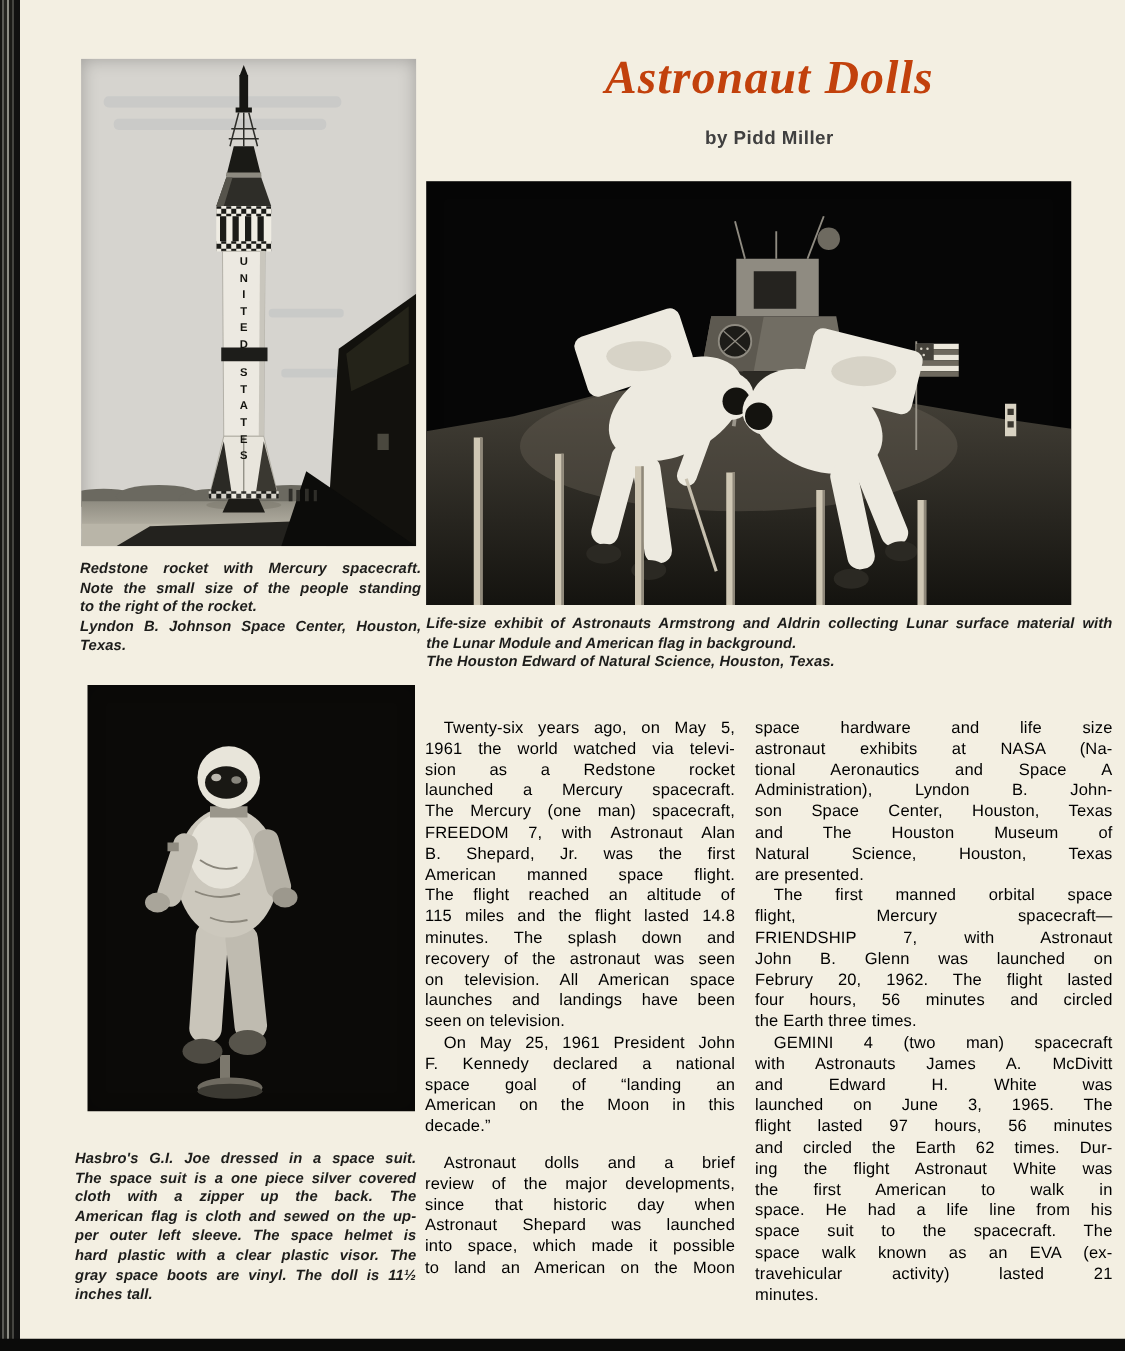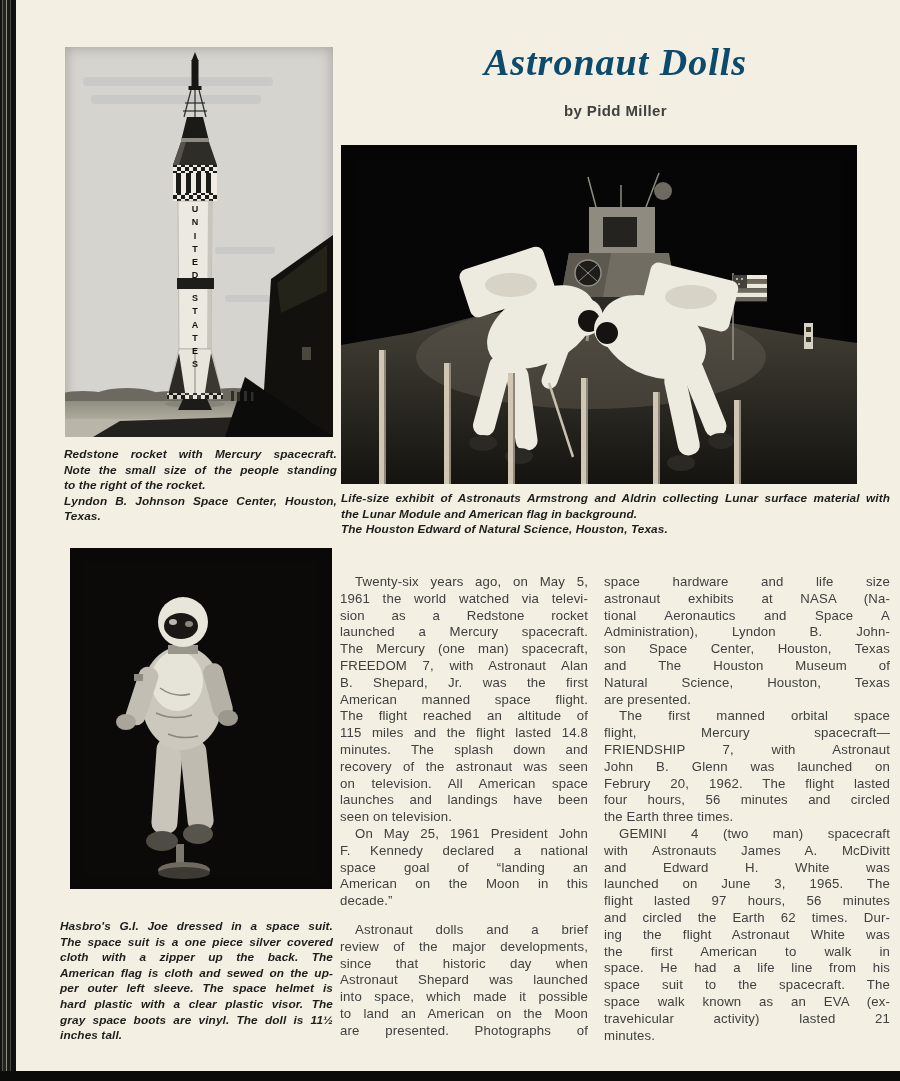--- a/index.html
+++ b/index.html
@@ -4,41 +4,41 @@
 <style>
   html,body{margin:0;padding:0;background:#888;}
   .page{position:relative;width:900px;height:1081px;margin:0 auto;background:#f3efe2;overflow:hidden;
         font-family:"Liberation Sans","DejaVu Sans",sans-serif;}
   .binding{position:absolute;left:0;top:0;width:16px;height:1081px;
     background:repeating-linear-gradient(90deg,#141412 0 2px,#5a5a55 2px 3px,#23231f 3px 6px,#8d8d85 6px 7px,#1a1a17 7px 10px,#444440 10px 11px,#101010 11px 16px);}
   .bottom-bar{position:absolute;left:0;top:1071px;width:900px;height:10px;background:#0b0b0a;}
 
   .header-block{position:absolute;left:341px;top:40px;width:549px;text-align:center;}
   .title{font-family:"Liberation Serif","DejaVu Serif",serif;font-weight:bold;font-style:italic;
-         font-size:38px;color:#0c4a6e;letter-spacing:1px;}
+         font-size:38px;color:#c2410c;letter-spacing:1px;}
   .byline{margin-top:18px;font-size:15px;font-weight:bold;color:#404040;letter-spacing:.4px;}
 
   .photo{position:absolute;overflow:hidden;box-shadow:inset 0 0 14px rgba(0,0,0,.25);}
   .photo svg{display:block;}
   .photo-rocket{left:65px;top:47px;width:268px;height:390px;background:#d6d4cf;}
   .photo-lunar{left:341px;top:145px;width:516px;height:339px;background:#060606;}
   .photo-doll{left:70px;top:548px;width:262px;height:341px;background:#0b0a08;}
 
   .vword{position:absolute;writing-mode:vertical-rl;text-orientation:upright;
          font-weight:bold;font-size:9px;letter-spacing:3.3px;color:#14140f;line-height:9px;}
   .vword.w1{left:125px;top:157px;}
   .vword.w2{left:125px;top:246px;}
 
   .caption{position:absolute;font-weight:bold;font-style:italic;font-size:11.8px;
            line-height:15.6px;color:#1d1d1b;letter-spacing:.1px;}
   .caption-rocket{left:64px;top:447px;width:273px;}
   .caption-lunar{left:341px;top:491px;width:549px;}
   .caption-doll{left:60px;top:897px;width:273px;margin-top:22px;}
 
-  .col{position:absolute;top:574px;font-size:13.2px;line-height:16.8px;color:#404040;letter-spacing:.15px;}
+  .col{position:absolute;top:574px;font-size:13.2px;line-height:16.8px;color:#000000;letter-spacing:.15px;}
   .col-1{left:340px;width:248px;}
   .col-2{left:604px;width:286px;}
   .para.gap{margin-top:12px;}
   .para.ind .ln:first-child{text-indent:15px;}
 
   .ln{text-align:justify;text-align-last:left;white-space:normal;}
   .ln.j{text-align-last:justify;}
 
   .folio{position:absolute;top:1080px;font-size:19px;color:#1b1b1b;letter-spacing:.3px;}
   .folio-num{left:63px;}
@@ -310,21 +310,20 @@
         <div class="ln j">American on the Moon in this</div>
         <div class="ln">decade.”</div>
       </div>
       <div class="para ind gap">
         <div class="ln j">Astronaut dolls and a brief</div>
         <div class="ln j">review of the major developments,</div>
         <div class="ln j">since that historic day when</div>
         <div class="ln j">Astronaut Shepard was launched</div>
         <div class="ln j">into space, which made it possible</div>
         <div class="ln j">to land an American on the Moon</div>
-        <div class="ln j">are presented. Photographs of</div>
       </div>
     </div>
   <div class="col col-2">
       <div class="para">
         <div class="ln j">space hardware and life size</div>
         <div class="ln j">astronaut exhibits at NASA (Na-</div>
         <div class="ln j">tional Aeronautics and Space A</div>
         <div class="ln j">Administration), Lyndon B. John-</div>
         <div class="ln j">son Space Center, Houston, Texas</div>
         <div class="ln j">and The Houston Museum of</div>

